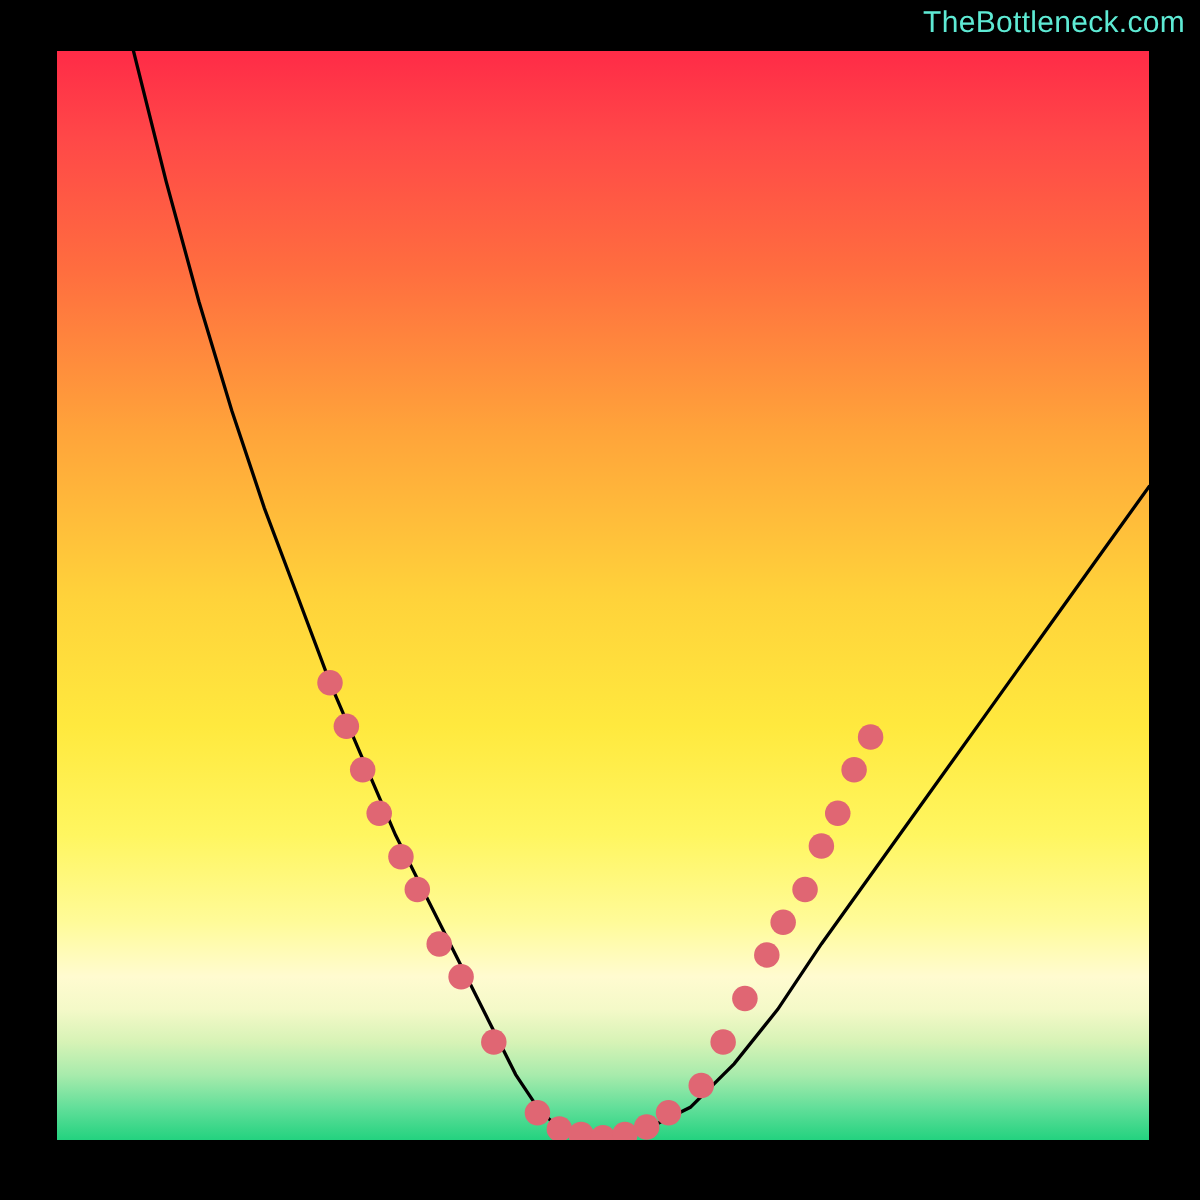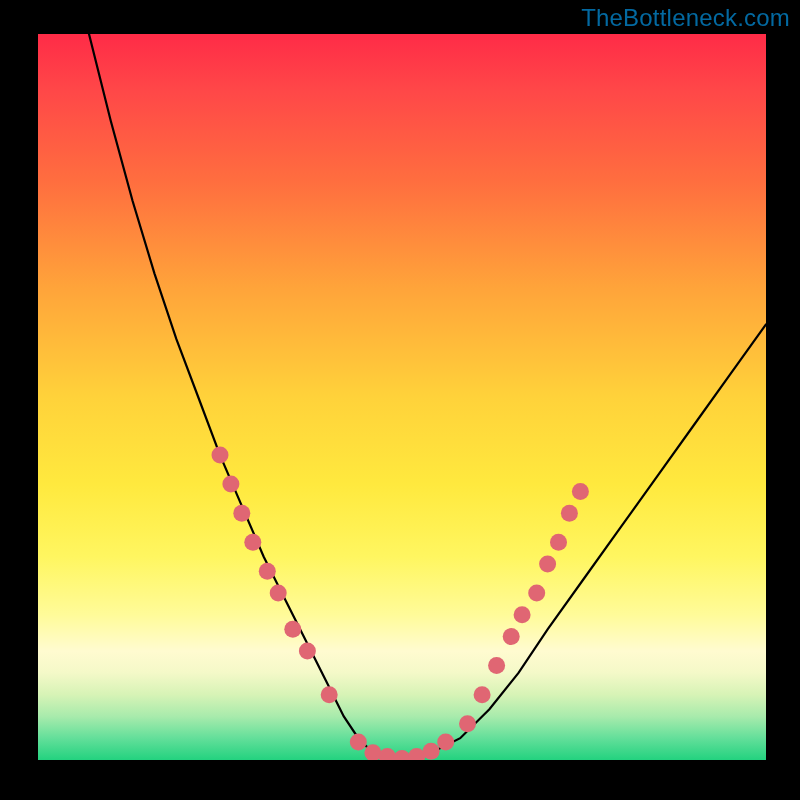--- a/index.html
+++ b/index.html
@@ -14,22 +14,22 @@
   .frame {
     position: relative;
     width: 800px;
     height: 800px;
     background: #000;
   }
   .watermark {
     position: absolute;
     top: 4px;
     right: 10px;
-    color: #0369a1;
-    font-size: 24px;
+    color: #5eead4;
+    font-size: 20px;
     font-weight: 500;
     letter-spacing: 0.2px;
     z-index: 5;
   }
   .plot-area {
     position: absolute;
     left: 38px;
     top: 34px;
     width: 728px;
     height: 726px;

